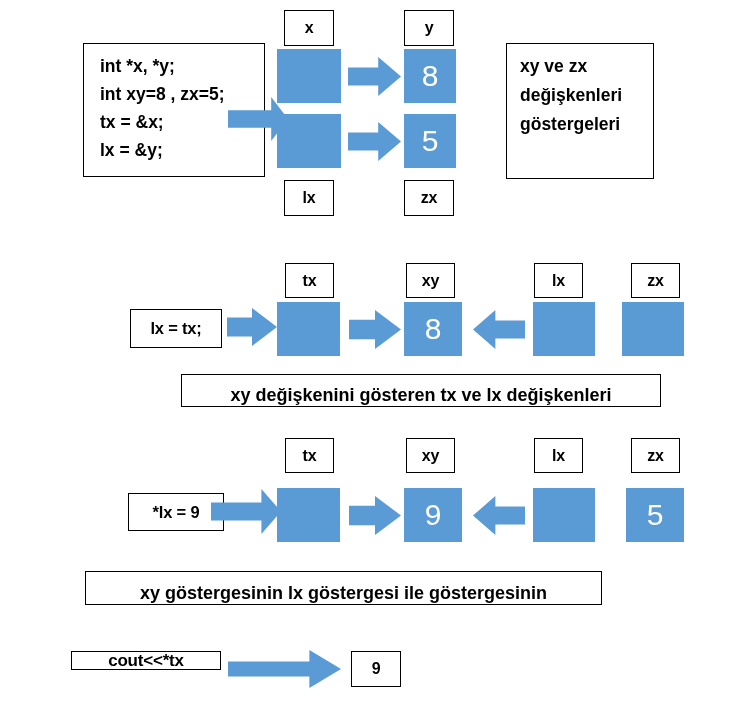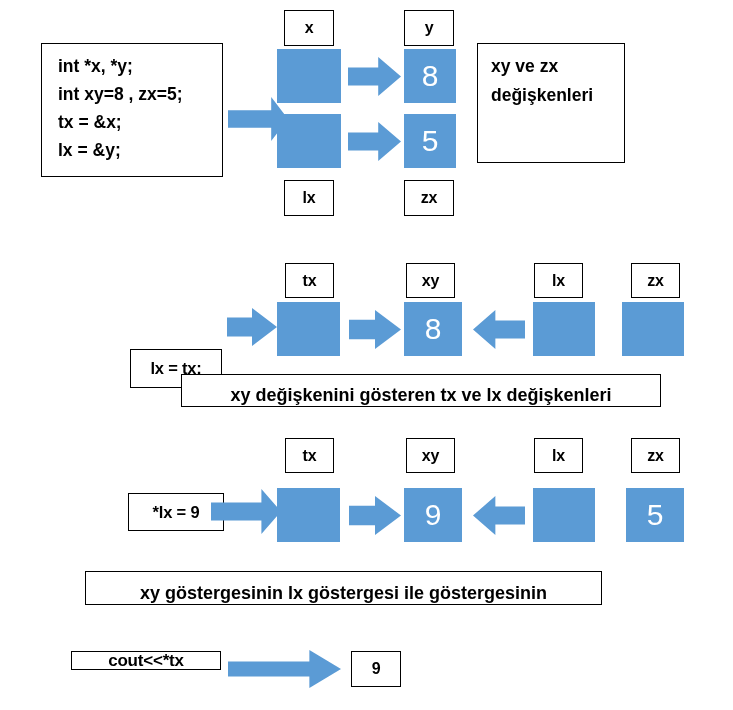--- a/index.html
+++ b/index.html
@@ -37,20 +37,21 @@
   .textbox {
     position: absolute;
     box-sizing: border-box;
     background: #ffffff;
     border: 1.5px solid #000000;
     font-weight: bold;
     color: #000000;
     padding: 8px 0 8px 16px;
     font-size: 17.5px;
     line-height: 28px;
+    margin-left: 42px;
   }
   .textbox div { white-space: nowrap; }
 
   
   .bsq {
     position: absolute;
     box-sizing: border-box;
     background: #5B9BD5;
     display: flex;
     align-items: center;
@@ -128,26 +129,27 @@
     <span>5</span>
   </div>
 
   <div class="wbox chip" style="left:284px; top:180px; width:50px; height:36px;">
     <span>lx</span>
   </div>
   <div class="wbox chip" style="left:404px; top:180px; width:50px; height:36px;">
     <span>zx</span>
   </div>
 
-  <div class="textbox" style="left:477px; top:43px; width:148px; height:120px; padding-left:13px; line-height:29px;">
+  <div class="textbox" style="left:464px; top:43px; width:148px; height:136px; padding-left:13px; line-height:29px;">
     <div>xy ve zx</div>
     <div>değişkenleri</div>
-  </div>
-
-  <div class="wbox" style="left:130px; top:309px; width:92px; height:39px; font-size:16.5px;margin-top:40px;">
+    <div>göstergeleri</div>
+  </div>
+
+  <div class="wbox" style="left:130px; top:309px; width:92px; height:39px; font-size:16.5px;">
     <span>lx = tx;</span>
   </div>
   <div class="arrow right stubby" style="left:227px; top:308px; width:50px; height:38px;"></div>
 
   <div class="wbox chip" style="left:285px; top:263px; width:49px; height:35px;">
     <span>tx</span>
   </div>
   <div class="wbox chip" style="left:406px; top:263px; width:49px; height:35px;">
     <span>xy</span>
   </div>

